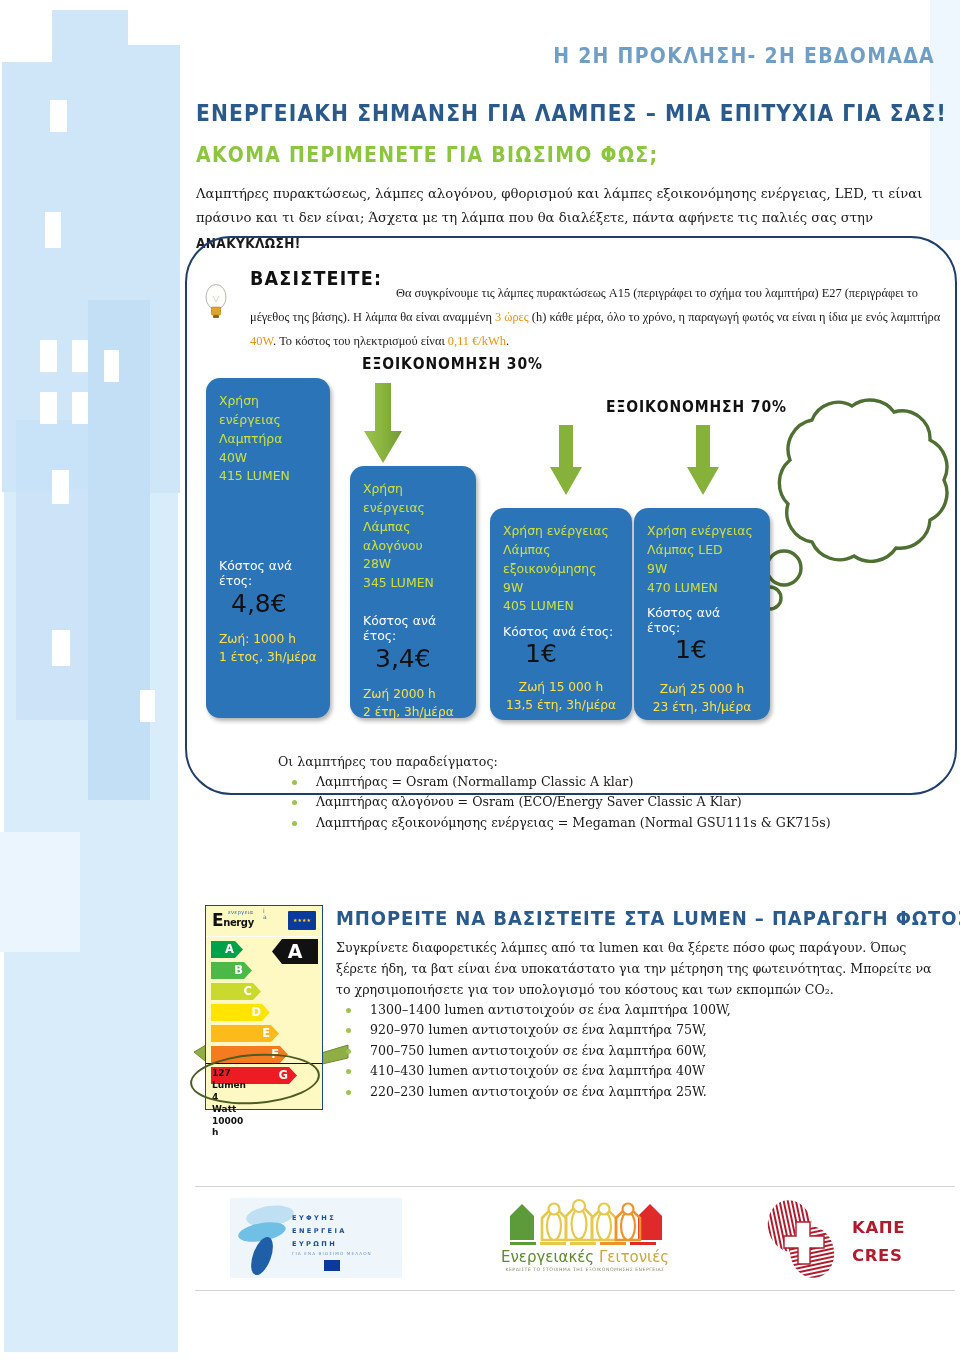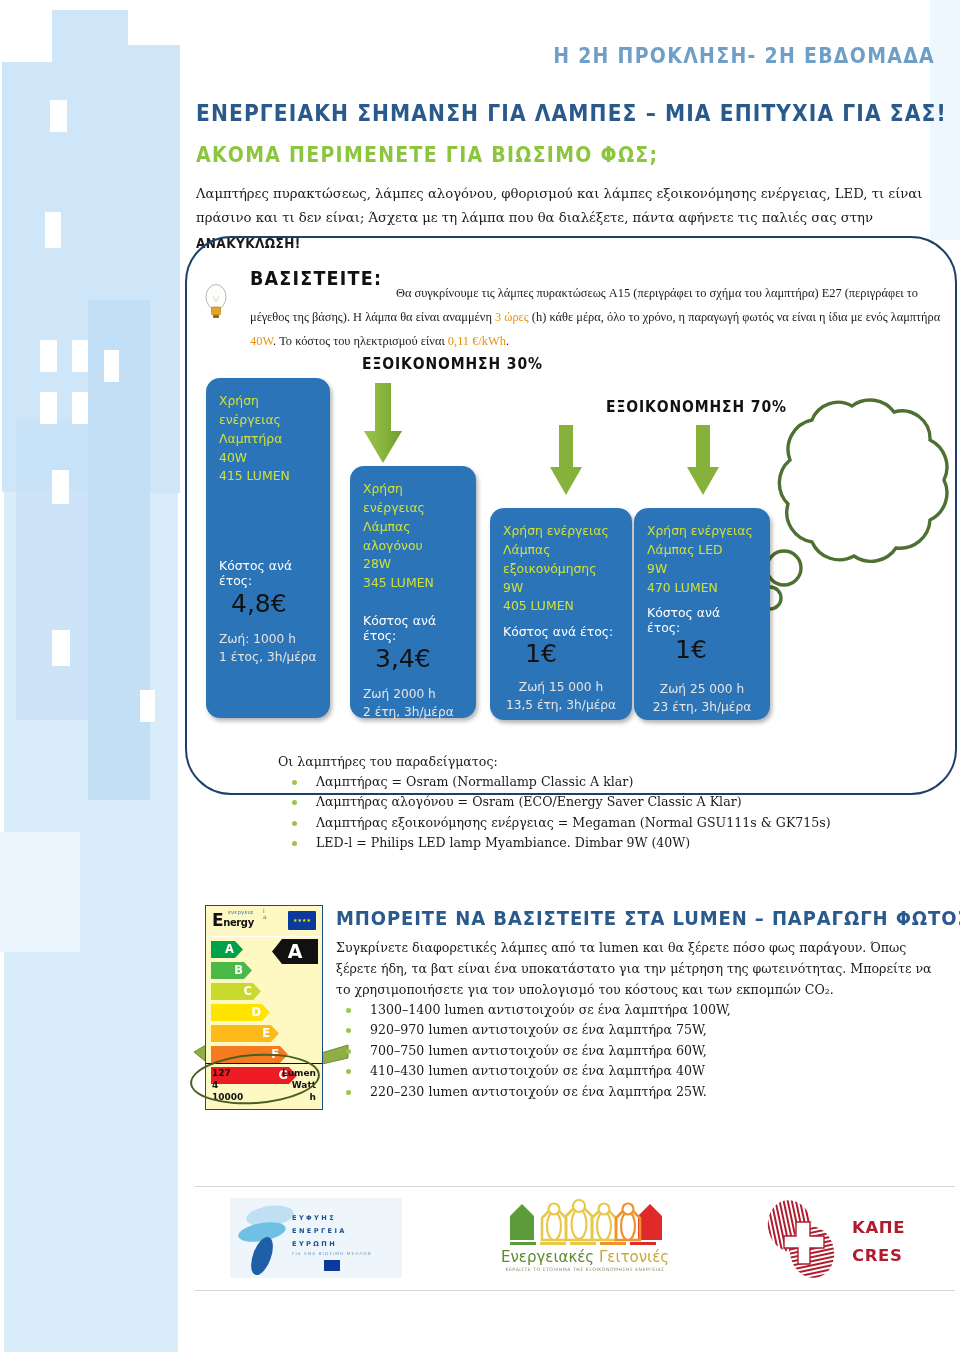--- a/index.html
+++ b/index.html
@@ -95,21 +95,21 @@
   .p-costlabel{
     font-family:"DejaVu Sans","Liberation Sans",sans-serif;
     font-size:12.4px;color:#ffffff;
   }
   .p-cost{
     font-family:"DejaVu Sans","Liberation Sans",sans-serif;
     font-size:25px;color:#111111;line-height:1.1;
   }
   .p-life{
     font-family:"DejaVu Sans","Liberation Sans",sans-serif;
-    font-size:12.2px;line-height:1.5;color:#e5e5e5;white-space:pre-line;
+    font-size:12.2px;line-height:1.5;color:#fde047;white-space:pre-line;
   }
 
   
   .cloud-text{
     position:absolute;left:770px;top:412px;width:175px;
     text-align:center;
     font-family:"DejaVu Sans Condensed","DejaVu Sans",sans-serif;
     font-weight:bold;font-size:14.4px;letter-spacing:1.1px;
     line-height:1.72;color:#e8771e;white-space:pre-line;
   }
@@ -187,21 +187,21 @@
     color:#fff;font-family:"DejaVu Sans","Liberation Sans",sans-serif;
     font-weight:bold;font-size:19px;line-height:25px;text-align:center;
     clip-path:polygon(10px 0, 100% 0, 100% 100%, 10px 100%, 0 50%);
   }
   .el-foot{
     position:absolute;left:0;right:0;bottom:0;height:46px;
     border-top:1.4px solid #111;box-sizing:border-box;padding:4px 6px 0 6px;
     font-family:"DejaVu Sans","Liberation Sans",sans-serif;
     font-weight:bold;font-size:9px;color:#111;
   }
-  .el-foot .ln{display:flex;justify-content:space-between;line-height:1.32;}
+  .el-foot .ln{display:flex;justify-content:space-between;line-height:1.32;flex-direction:column;}
   .el-oval{
     position:absolute;left:190px;top:1054px;width:126px;height:46px;
     border:2.4px solid #4b5d22;border-radius:50%;
     transform:rotate(-4deg);
   }
 
   
   .foot-rule{position:absolute;left:195px;width:760px;height:1px;background:#d5d5d5;}
   .logo-eie{
     position:absolute;left:230px;top:1198px;width:172px;height:80px;
@@ -379,21 +379,20 @@
     <div class="p-cost" style="margin-top:1px;margin-left:28px;">1€</div>
     <div class="p-life" style="margin-top:16px;text-align:center;">Ζωή 25 000 h
 23 έτη, 3h/μέρα</div>
   </div>
 
   <div class="lamp-intro">Οι λαμπτήρες του παραδείγματος:</div>
   <ul class="bul" id="lamp-list">
     <li>Λαμπτήρας = Osram (Normallamp Classic A klar)</li>
     <li>Λαμπτήρας αλογόνου = Osram (ECO/Energy Saver Classic A Klar)</li>
     <li>Λαμπτήρας εξοικονόμησης ενέργειας  = Megaman (Normal GSU111s &amp; GK715s)</li>
-    <li>LED-l = Philips LED lamp Myambiance. Dimbar 9W (40W)</li>
   </ul>
 
   <div class="elabel">
     <div class="el-top">
       <div class="el-energy">E<span class="sm">nerg</span><span style="font-size:10px;">y</span></div>
       <div class="el-greek">ενεργεια</div>
       <div class="el-ia">i<br>a</div>
       <div class="el-flag">
           <div class="stars">★★★★</div>
         </div>

